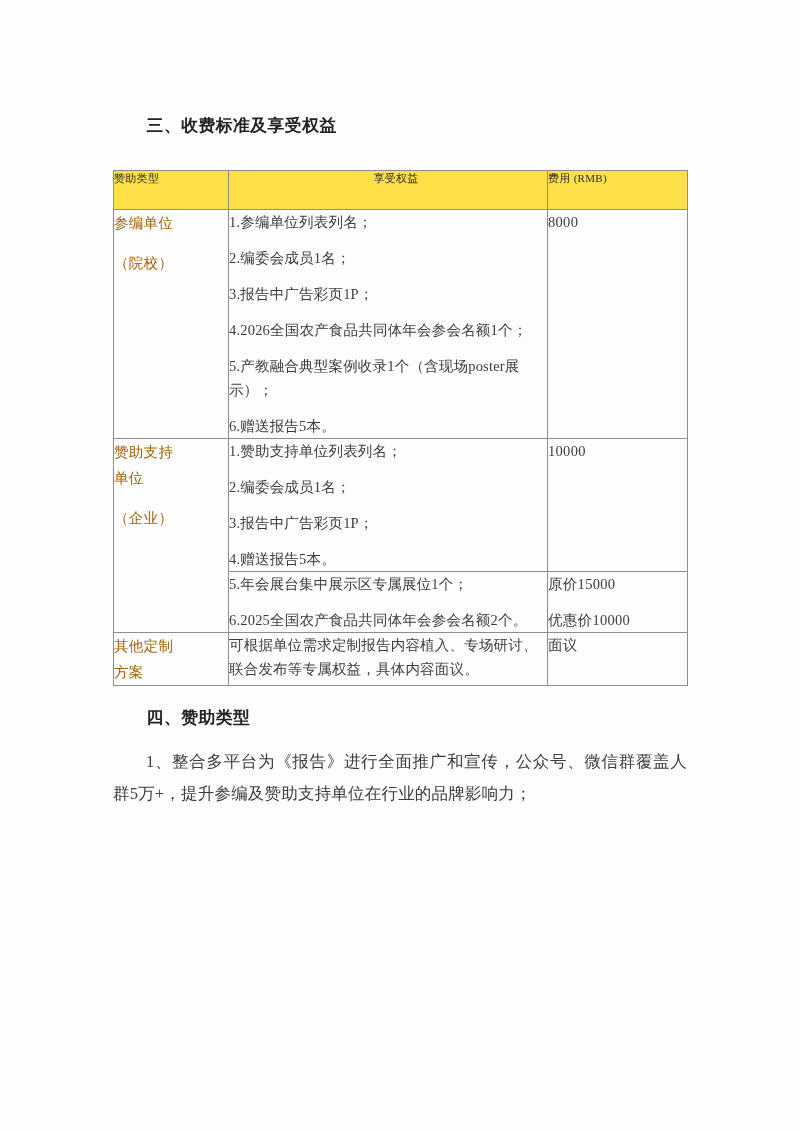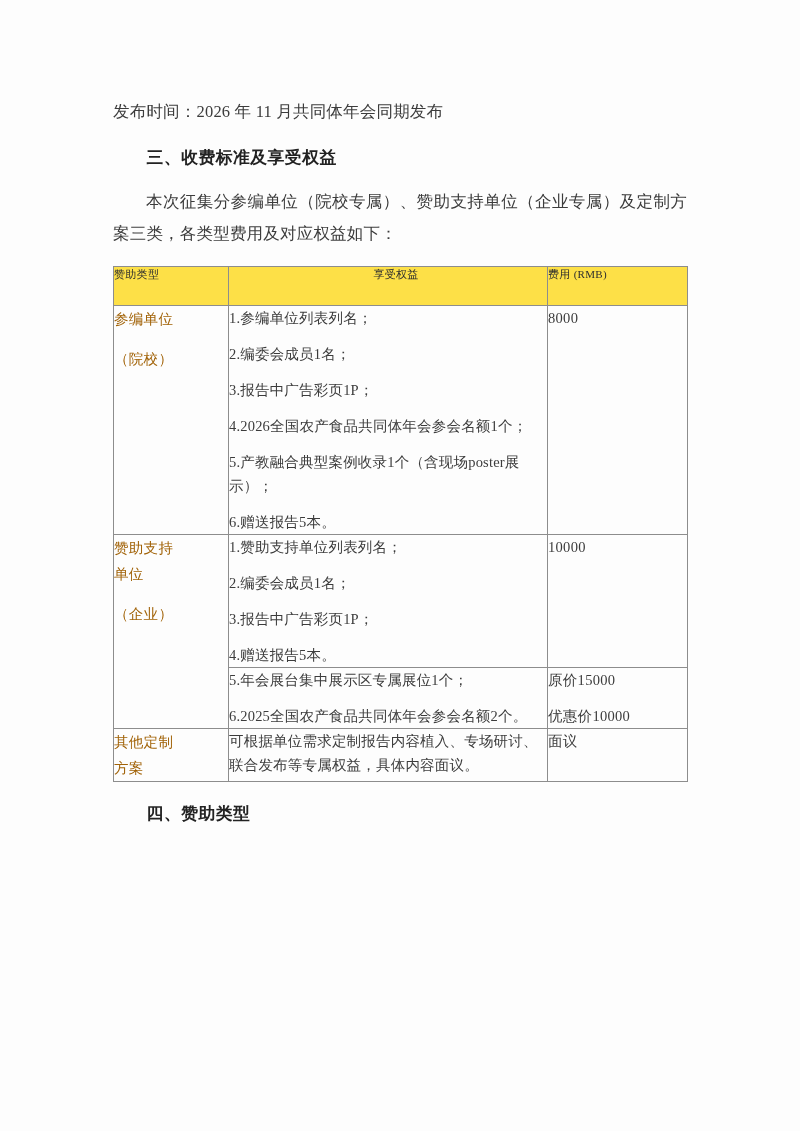--- a/index.html
+++ b/index.html
@@ -120,29 +120,27 @@
   }
   td.fee-cell .fline { margin: 0 0 12px 0; }
   td.fee-cell .fline:last-child { margin-bottom: 0; }
 </style>
 </head>
 <body>
 
 <div class="page">
   <div class="content">
 
-    <p class="para">发布时间：2026 年 11 月共同体年会同期发布</p>
 
     <div class="gap-a"></div>
 
     <p class="heading">三、收费标准及享受权益</p>
 
     <div class="gap-b"></div>
 
-    <p class="para indent">本次征集分参编单位（院校专属）、赞助支持单位（企业专属）及定制方案三类，各类型费用及对应权益如下：</p>
 
     <div class="gap-c"></div>
 
     <table class="fee-table">
       <colgroup>
         <col class="col-type">
         <col class="col-benefit">
         <col class="col-fee">
       </colgroup>
       <thead>
@@ -214,15 +212,16 @@
         </tr>
       </tbody>
     </table>
 
     <div class="gap-c"></div>
 
     <p class="heading">四、赞助类型</p>
 
     <div class="gap-b"></div>
 
+    <p class="para indent">1、整合多平台为《报告》进行全面推广和宣传，公众号、微信群覆盖人群5万+，提升参编及赞助支持单位在行业的品牌影响力；</p>
 
   </div>
 </div>
 
 </body></html>

